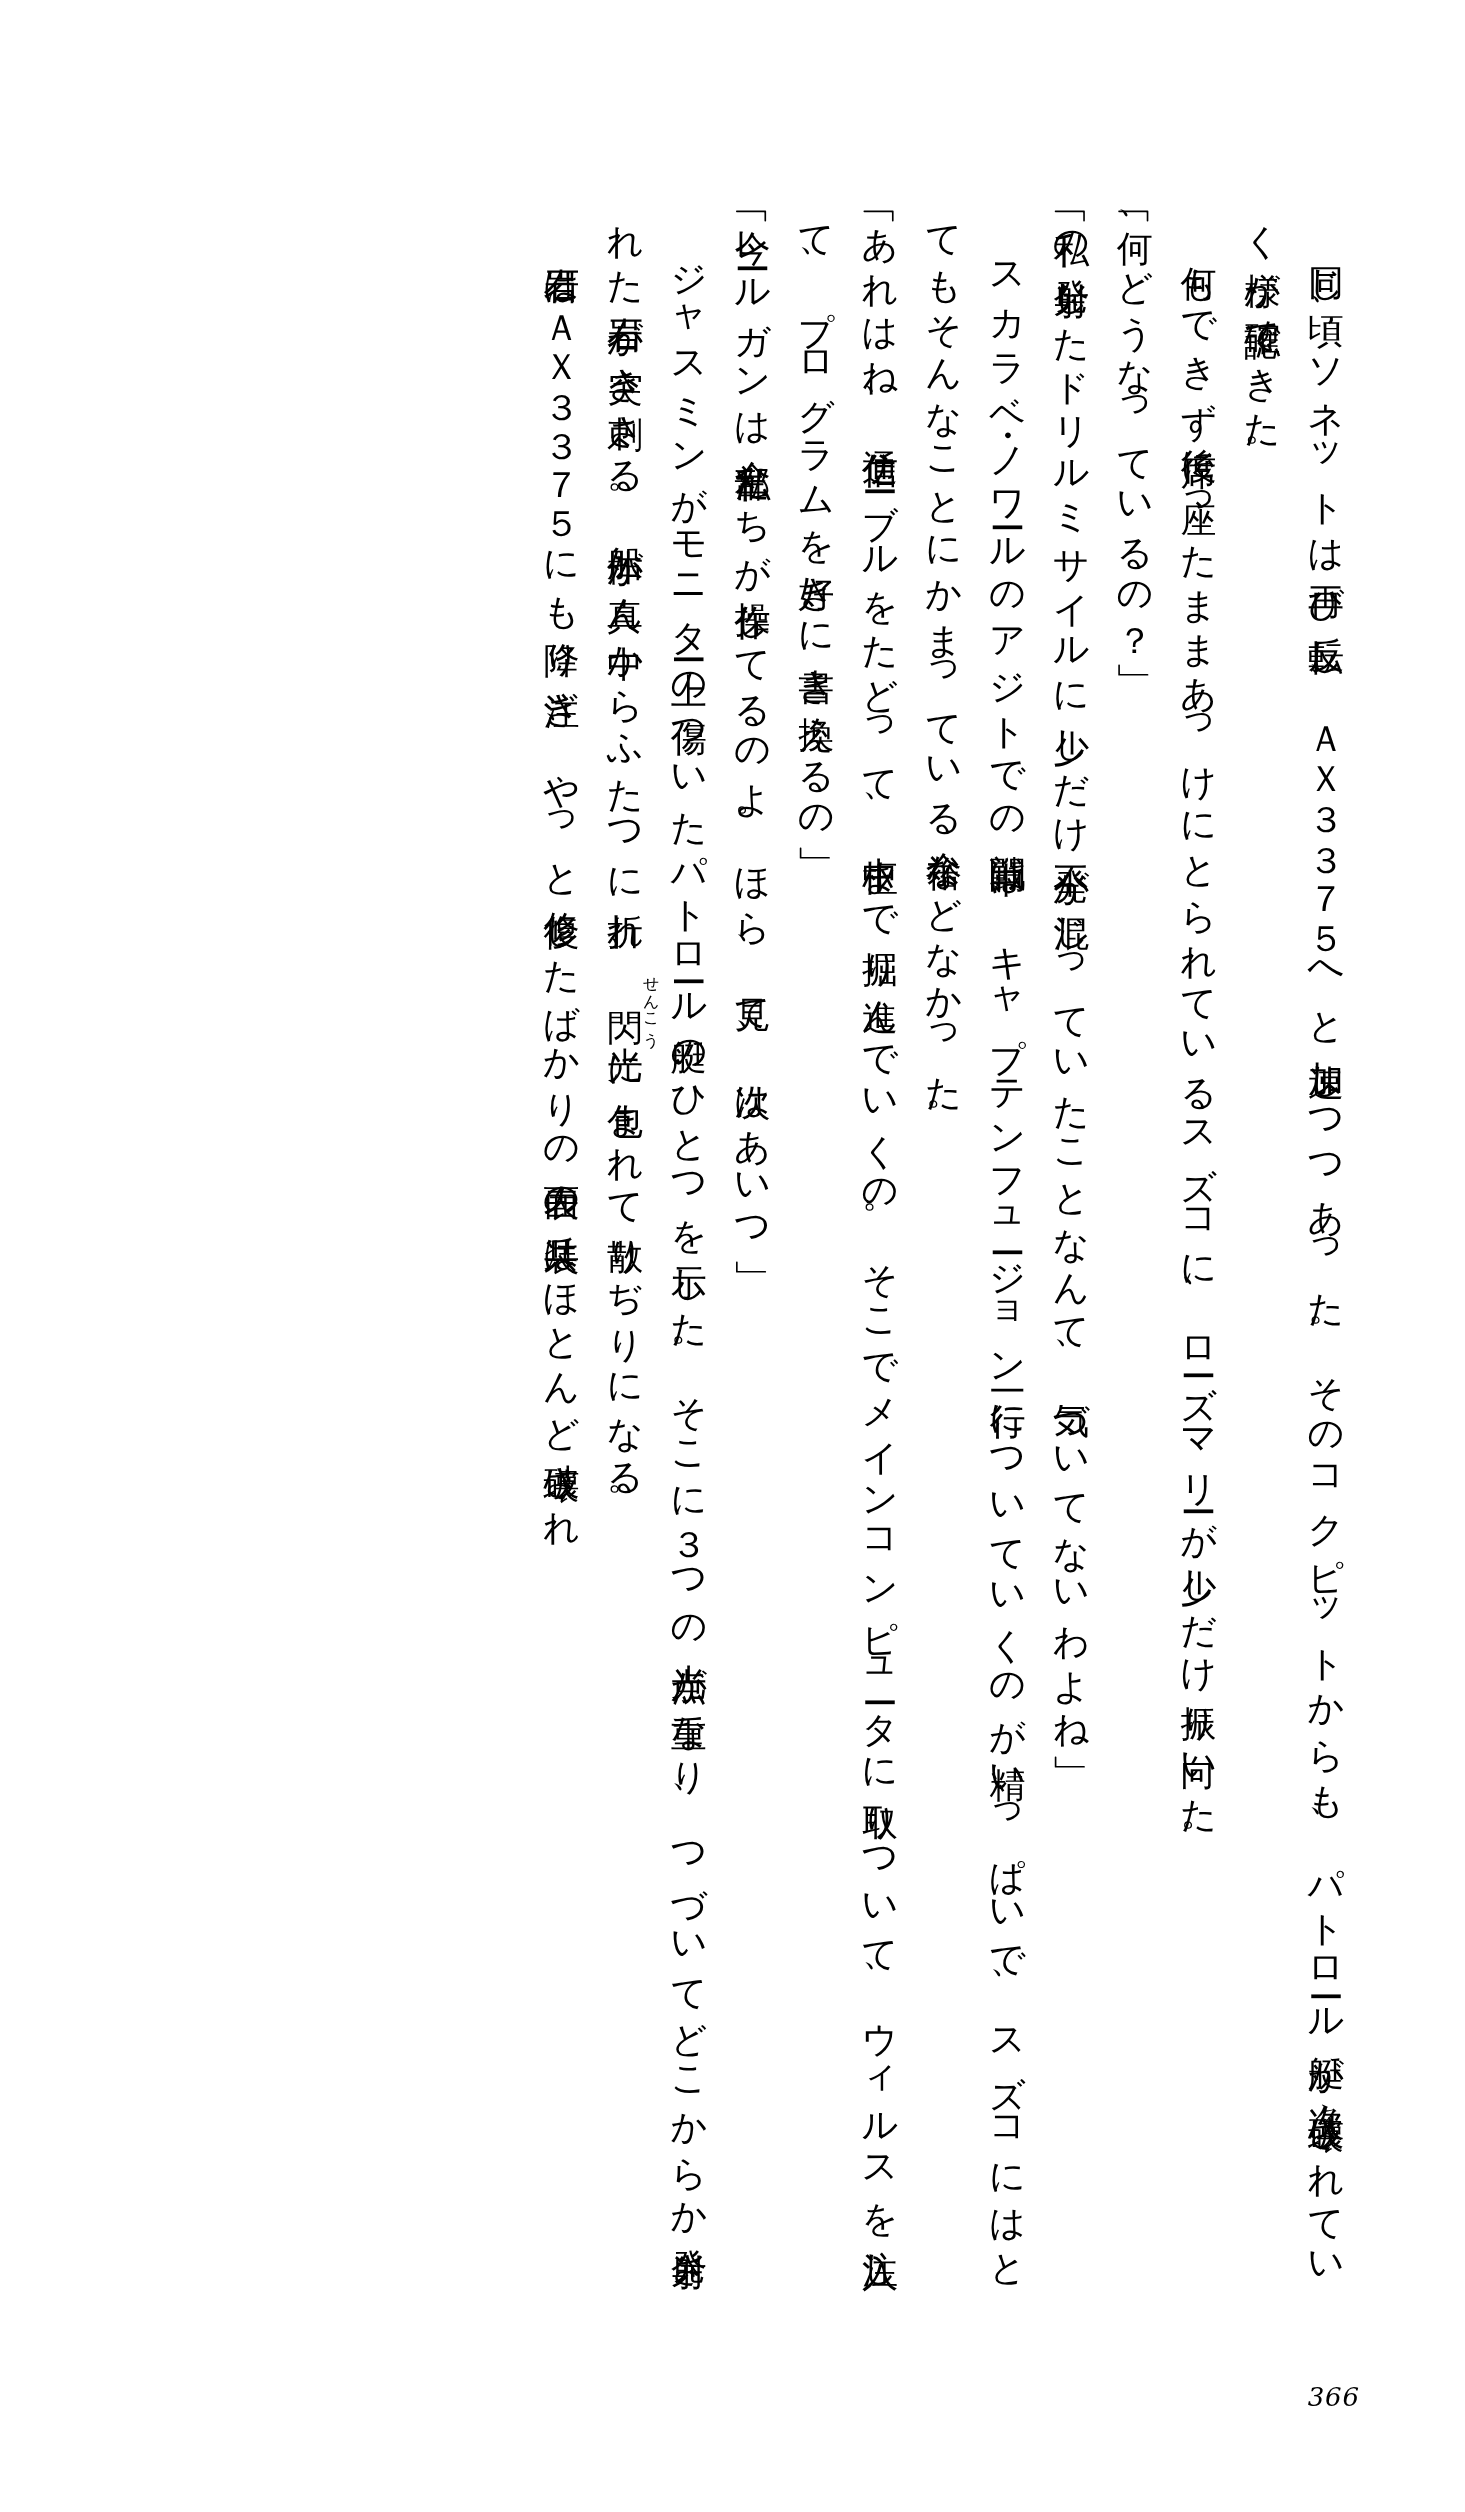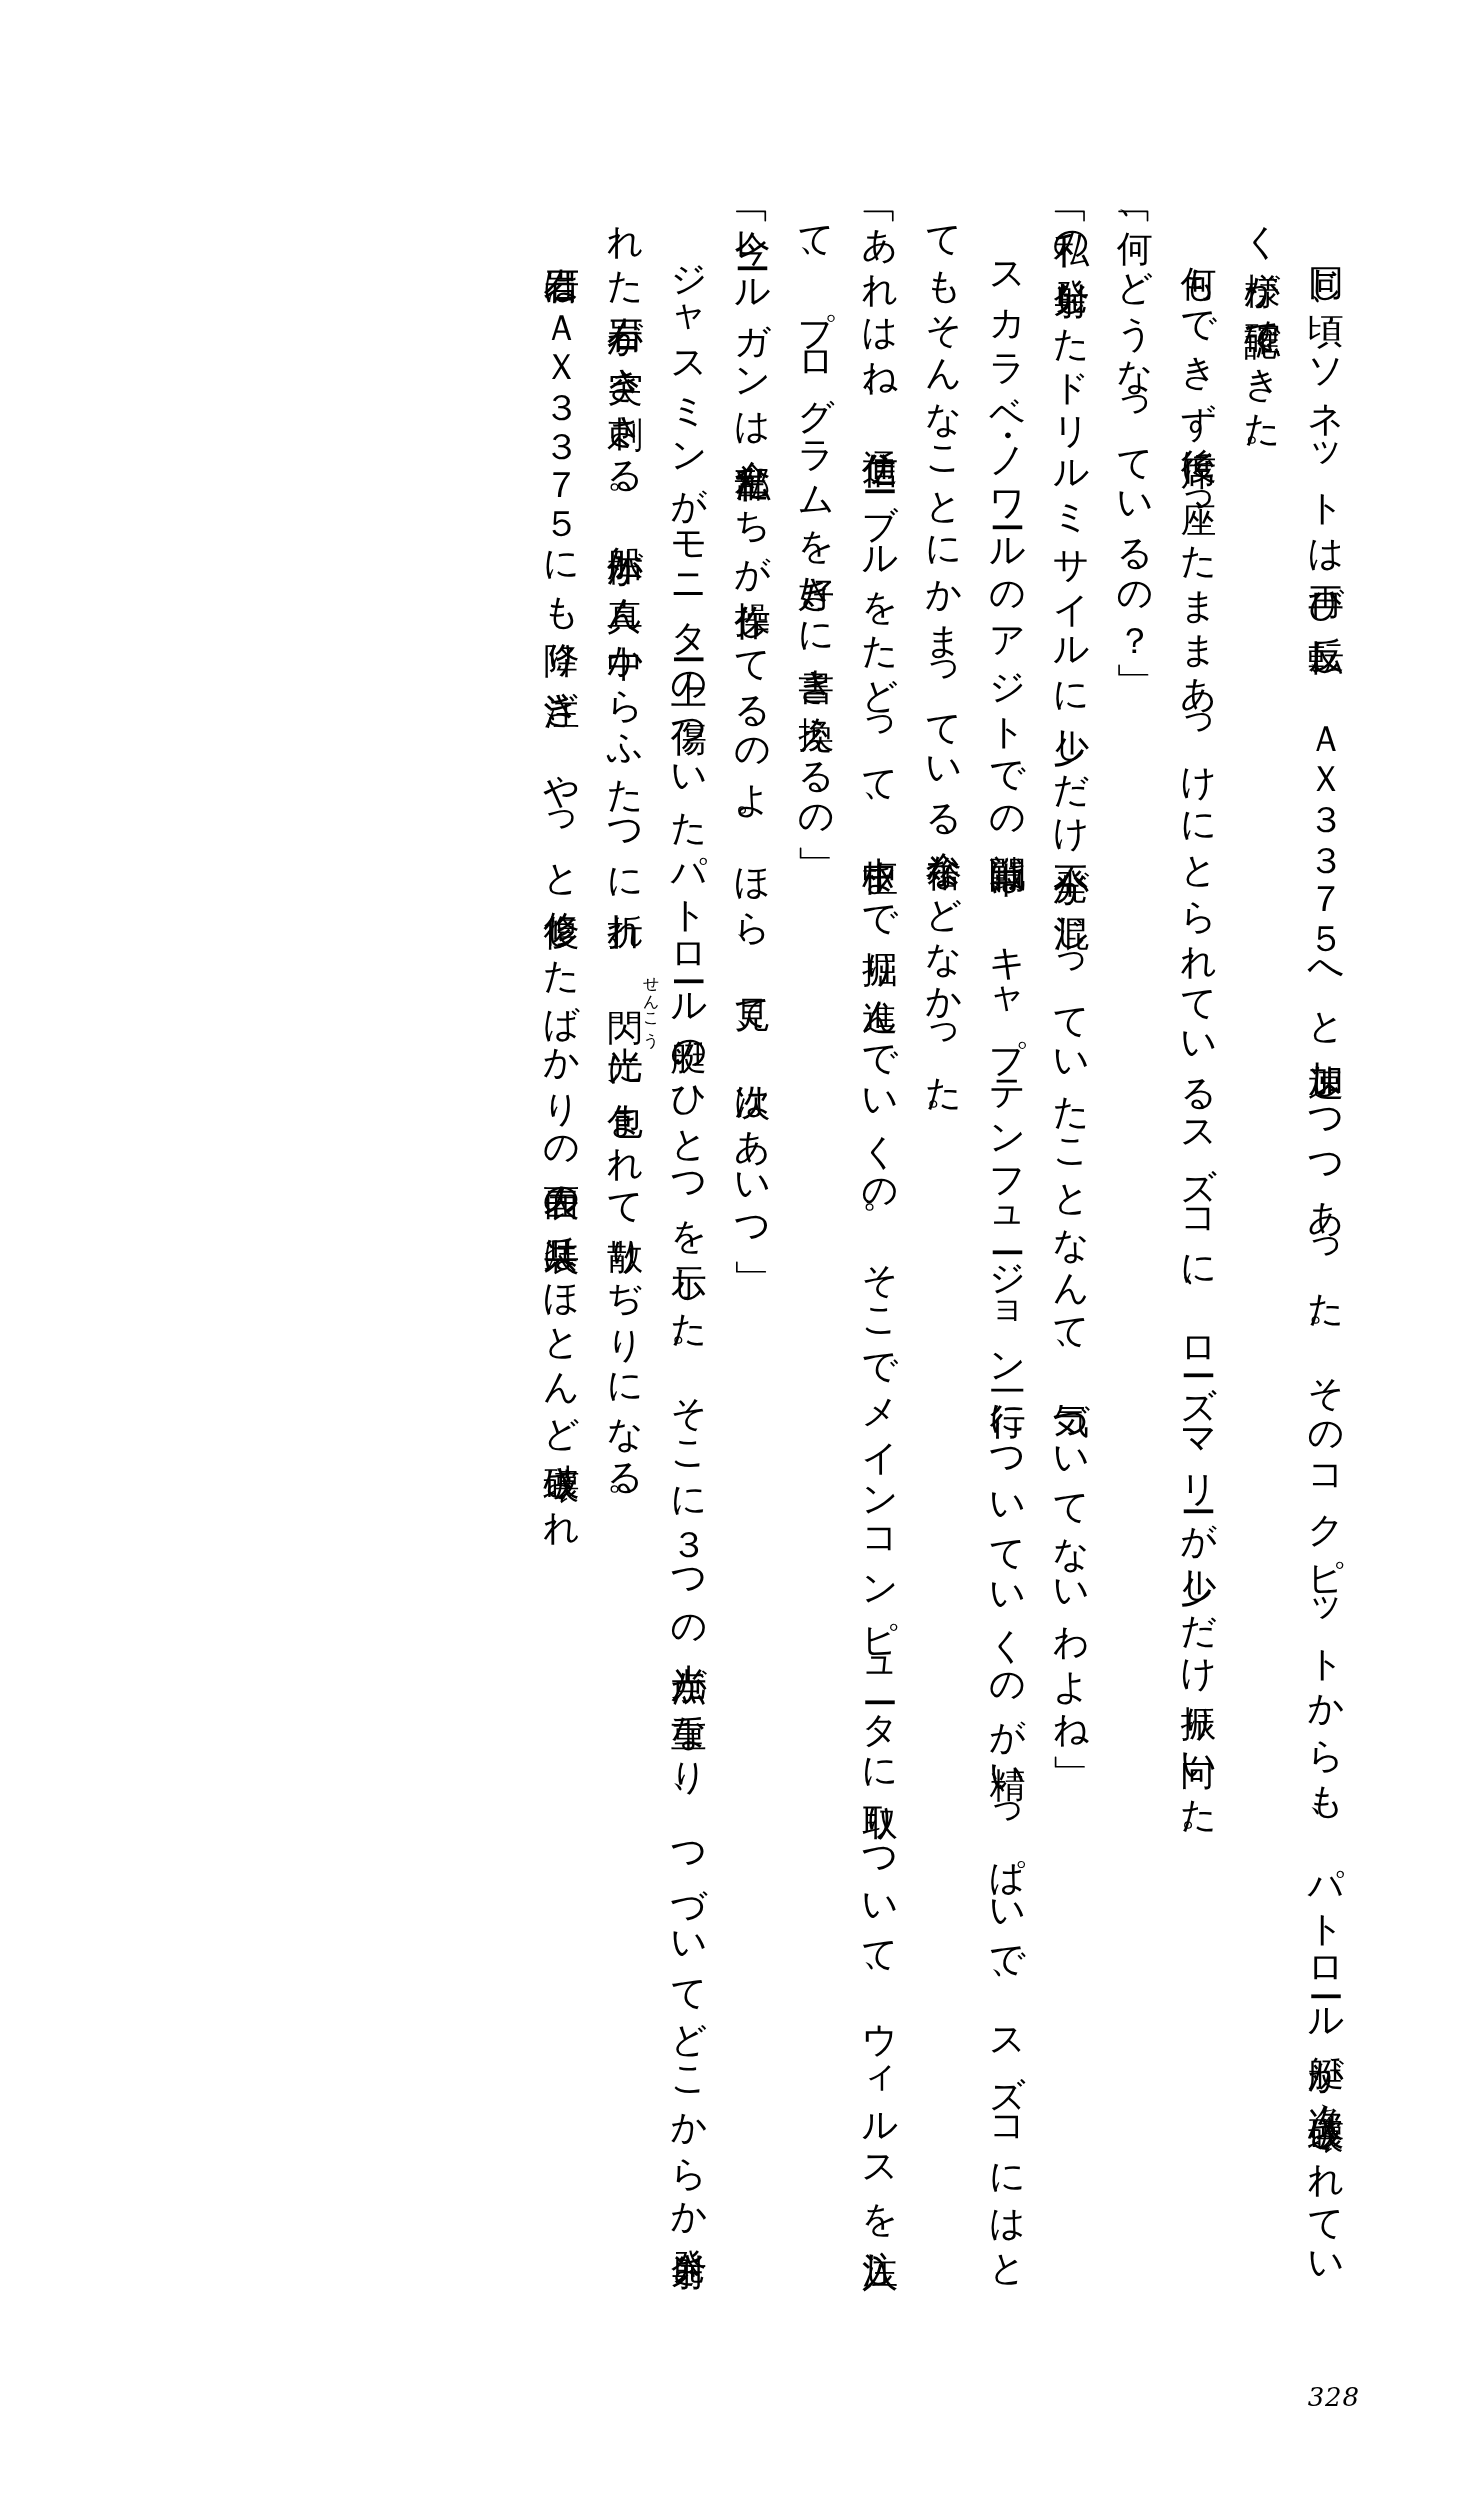--- a/index.html
+++ b/index.html
@@ -85,16 +85,16 @@
     <p>「私の発射したドリルミサイルに少しだけ不発が混じっていたことなんて、気づいてないわよね」</p>
     <p class="indent">スカラベ・ノワールのアジトでの戦闘中は、キャプテンフュージョン一行についていくのが精いっぱいで、スズコにはとてもそんなことにかまっている余裕などなかった。</p>
     <p>「あれはね、通信ケーブルをたどって、中枢まで掘り進んでいくの。そこでメインコンピュータに取りついて、ウィルスを注入して、プログラムを好きに書き換えるの」</p>
     <p>「今レールガンは全部私たちが操作してるのよ。ほら、見て、次はあいつ」</p>
     <p class="indent">
       <span>ジャスミンがモニター上の傷ついたパトロール艇のひとつを示した。そこに３つの光点が重なり、つづいてどこからか発射された岩石が突き刺さる。船体が真ん中からふたつに折れ、</span><ruby><span>閃</span><rt>せん</rt></ruby><ruby><span>光</span><rt>こう</rt></ruby><span>に包まれて散りぢりになる。</span>
     </p>
     <p class="indent">岩石はＡＸ３３７５にも降り注ぎ、やっと修復したばかりの表面の兵装はほとんど破壊され</p>
   </div>
 
-  <div class="page-number">328</div>
+  <div class="page-number">366</div>
 
 </div>
 
 
 </body></html>

